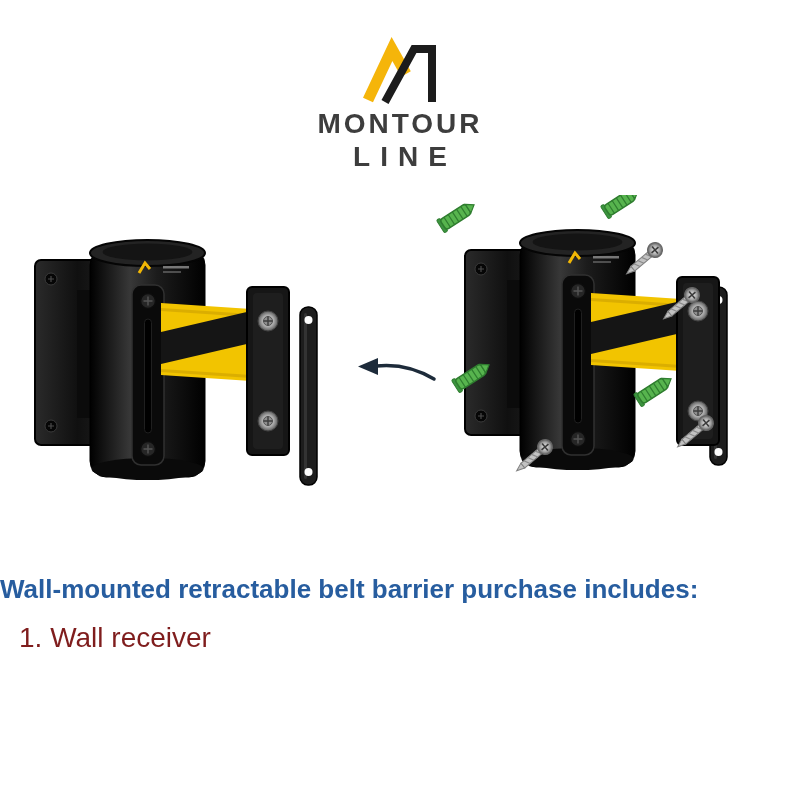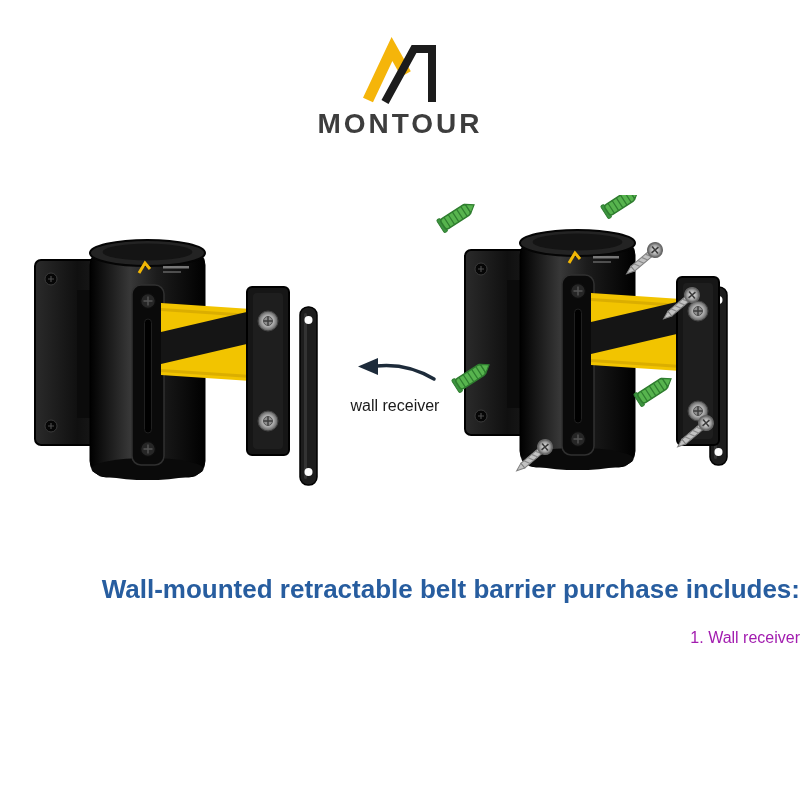--- a/index.html
+++ b/index.html
@@ -19,40 +19,41 @@
     padding-left:10px; 
   }
   .product-area {
     position:absolute; top:195px; left:0; width:800px; height:350px;
   }
   .receiver-label {
     position:absolute; left:323px; top:202px; width:144px; text-align:center;
     font-size:16px; color:#1a1a1a;
   }
   .includes {
-    position:absolute; top:574px; left:0; width:100%; text-align:right;
+    position:absolute; top:574px; left:0; width:100%; text-align:left;
   }
   .includes-heading {
     font-size:26px; font-weight:bold; color:#275d9f; margin:0 0 12px 0;
   }
   .includes-item {
-    font-size:16px; color:#a21caf; line-height:41px;
+    font-size:28px; color:#7f1d1d; line-height:41px;padding-left:19px;
   }
 </style>
 </head>
 <body>
 
 <div class="page">
 
   <div class="brand-header">
     <svg width="84" height="72" viewBox="0 0 84 72">
       <path d="M10,64 L34,13 L48,38" fill="none" stroke="#F5B50A" stroke-width="11" stroke-linejoin="miter"></path>
       <path d="M27,66 L56,13 L74,13 L74,66" fill="none" stroke="#1c1c1c" stroke-width="8" stroke-linejoin="miter"></path>
     </svg>
     <div class="brand-line1">MONTOUR</div>
+    <div class="brand-line2">LINE</div>
   </div>
 
   <div class="product-area">
     <svg width="800" height="350" viewBox="0 0 800 350">
       <defs>
         <linearGradient id="cylGrad" x1="0" y1="0" x2="1" y2="0">
           <stop offset="0" stop-color="#000000"></stop>
           <stop offset="0.35" stop-color="#383838"></stop>
           <stop offset="0.58" stop-color="#1c1c1c"></stop>
           <stop offset="1" stop-color="#000000"></stop>
@@ -154,21 +155,20 @@
       <use href="#anchor" transform="translate(607,16) rotate(-33)"></use>
       <use href="#anchor" transform="translate(458,190) rotate(-33)"></use>
       <use href="#anchor" transform="translate(640,204) rotate(-33)"></use>
 
       <use href="#screw" transform="translate(655,55) rotate(140)"></use>
       <use href="#screw" transform="translate(692,100) rotate(140)"></use>
       <use href="#screw" transform="translate(545,252) rotate(140)"></use>
       <use href="#screw" transform="translate(706,228) rotate(140)"></use>
     </svg>
 
-    <span class="receiver-label">wall receiver</span>
   </div>
 
   <section class="includes">
     <h2 class="includes-heading">Wall-mounted retractable belt barrier purchase includes:</h2>
     <div>
       <div class="includes-item">1. Wall receiver</div>
     </div>
   </section>
 
 </div>

